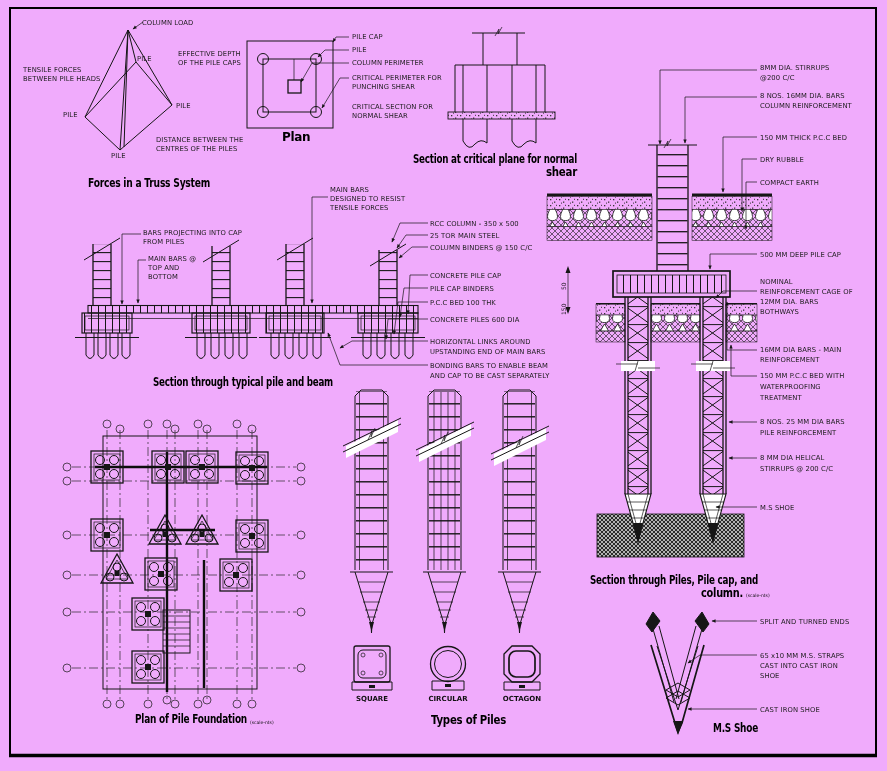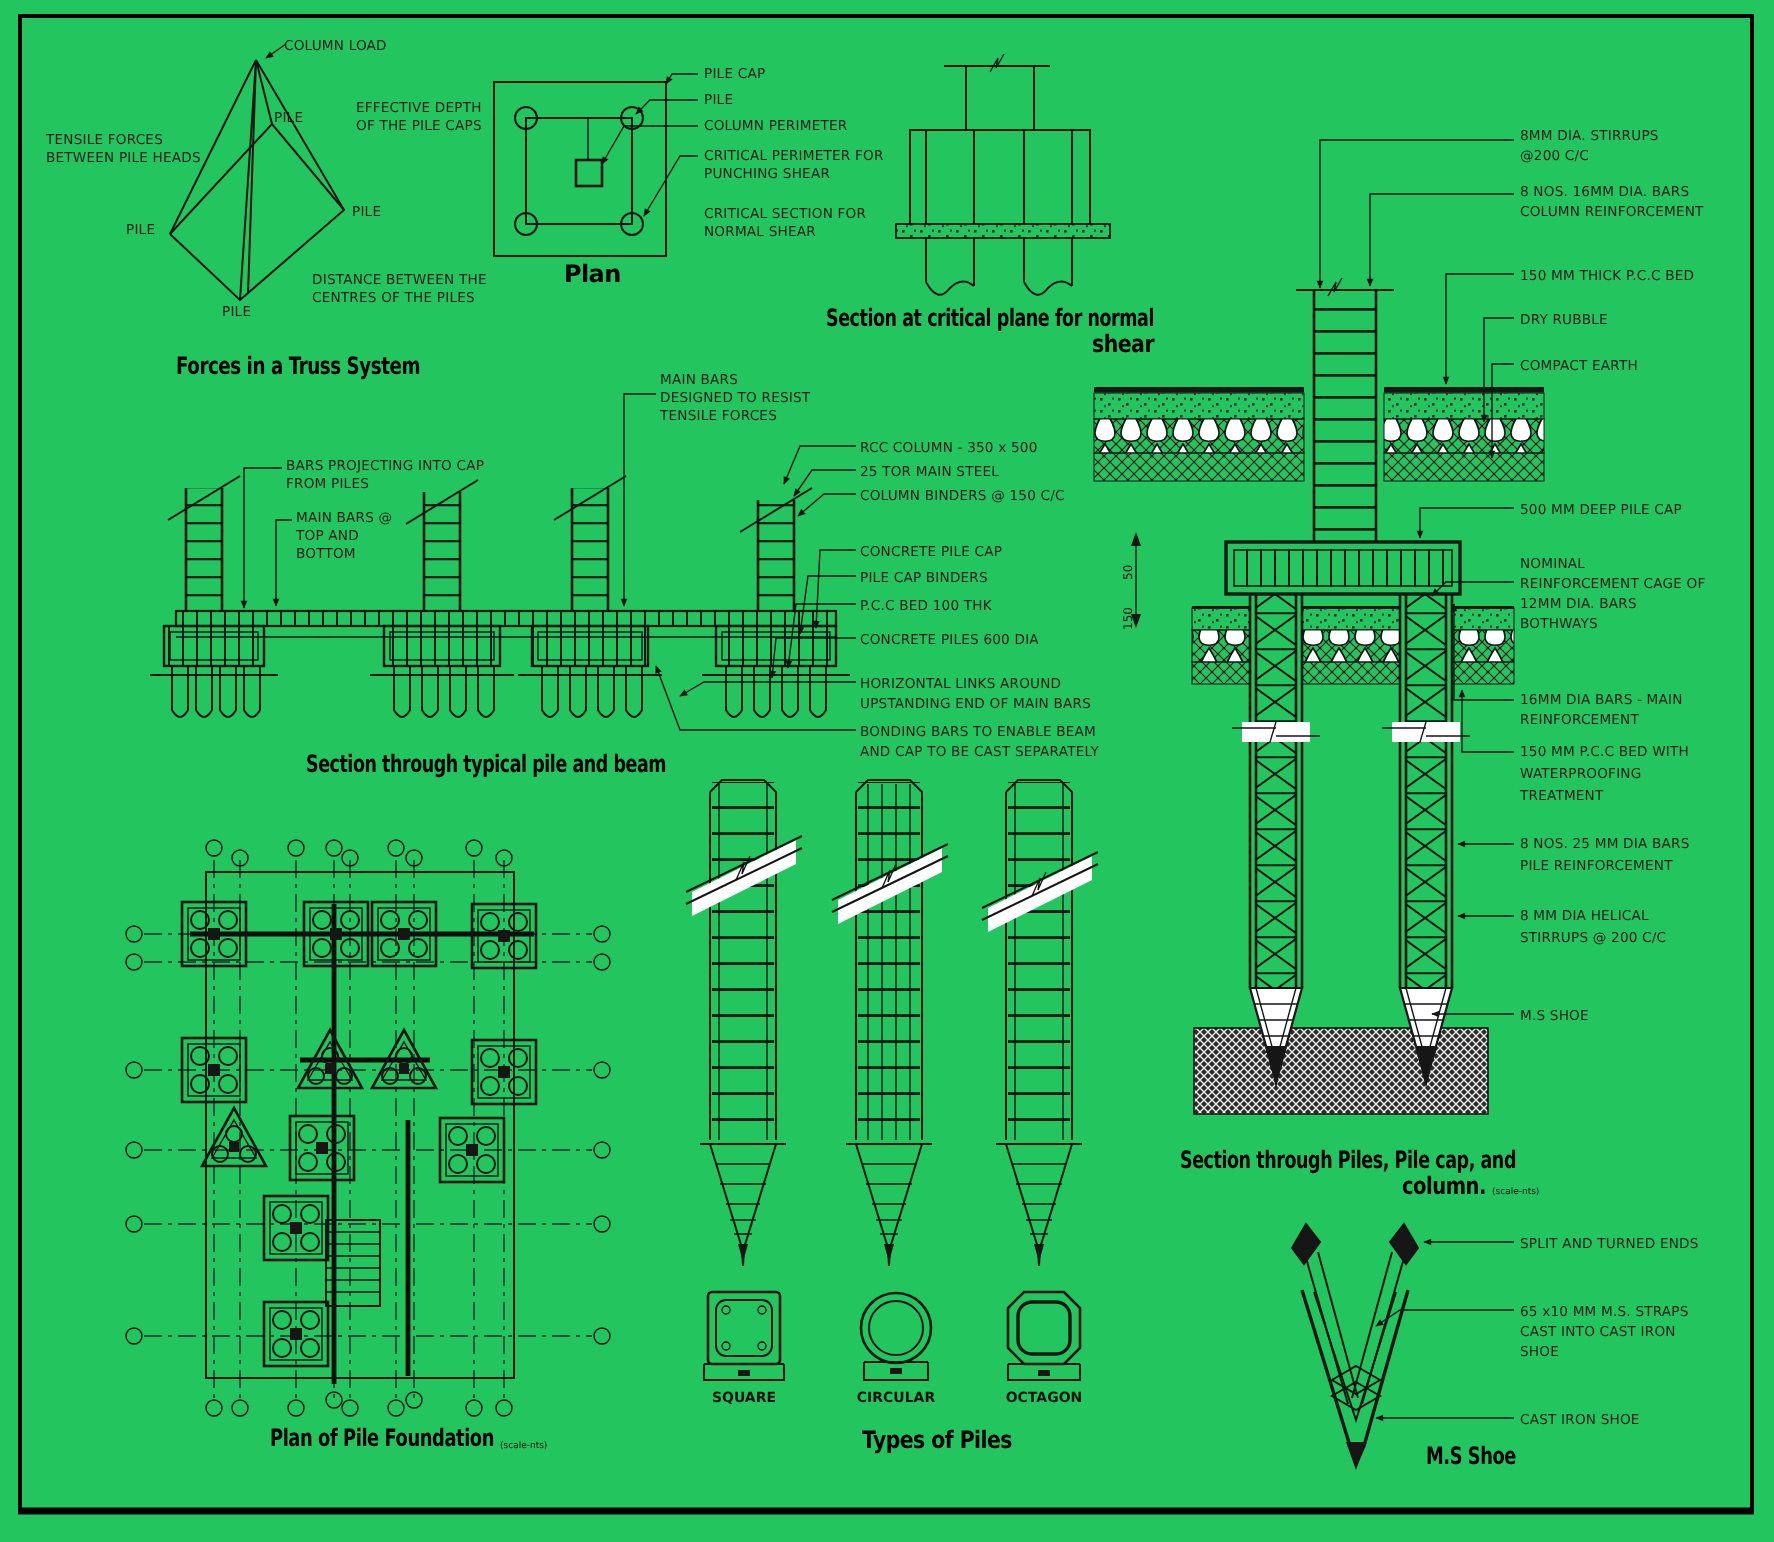--- a/index.html
+++ b/index.html
@@ -1,16 +1,16 @@
 <!DOCTYPE html>
 <html><head>
 <meta charset="utf-8">
 <style>
   html,body{margin:0;padding:0;background:#ffffff;}
-  #page{position:relative;width:887px;height:771px;background:#22c55e;overflow:hidden;}
+  #page{position:relative;width:887px;height:771px;background:#f0abfc;overflow:hidden;}
   svg{position:absolute;left:0;top:0;}
   .ln{stroke:#161616;stroke-width:1;fill:none;}
   .ln07{stroke:#161616;stroke-width:0.7;fill:none;}
   .ln13{stroke:#161616;stroke-width:1.3;fill:none;}
   .ln16{stroke:#161616;stroke-width:1.7;fill:none;}
   .dash{stroke:#2a2a2a;stroke-width:0.7;fill:none;stroke-dasharray:9 3 2 3;}
   .thick{stroke:#0d0d0d;stroke-width:2.4;fill:none;}
   .lbl{font-family:"DejaVu Sans",sans-serif;font-size:6.8px;fill:#1c1c1c;letter-spacing:0.1px;}
   .lblb{font-family:"DejaVu Sans",sans-serif;font-size:7px;font-weight:bold;fill:#111;}
   .ttl{font-family:"DejaVu Sans",sans-serif;font-weight:bold;font-size:12px;fill:#000;letter-spacing:-0.3px;}

